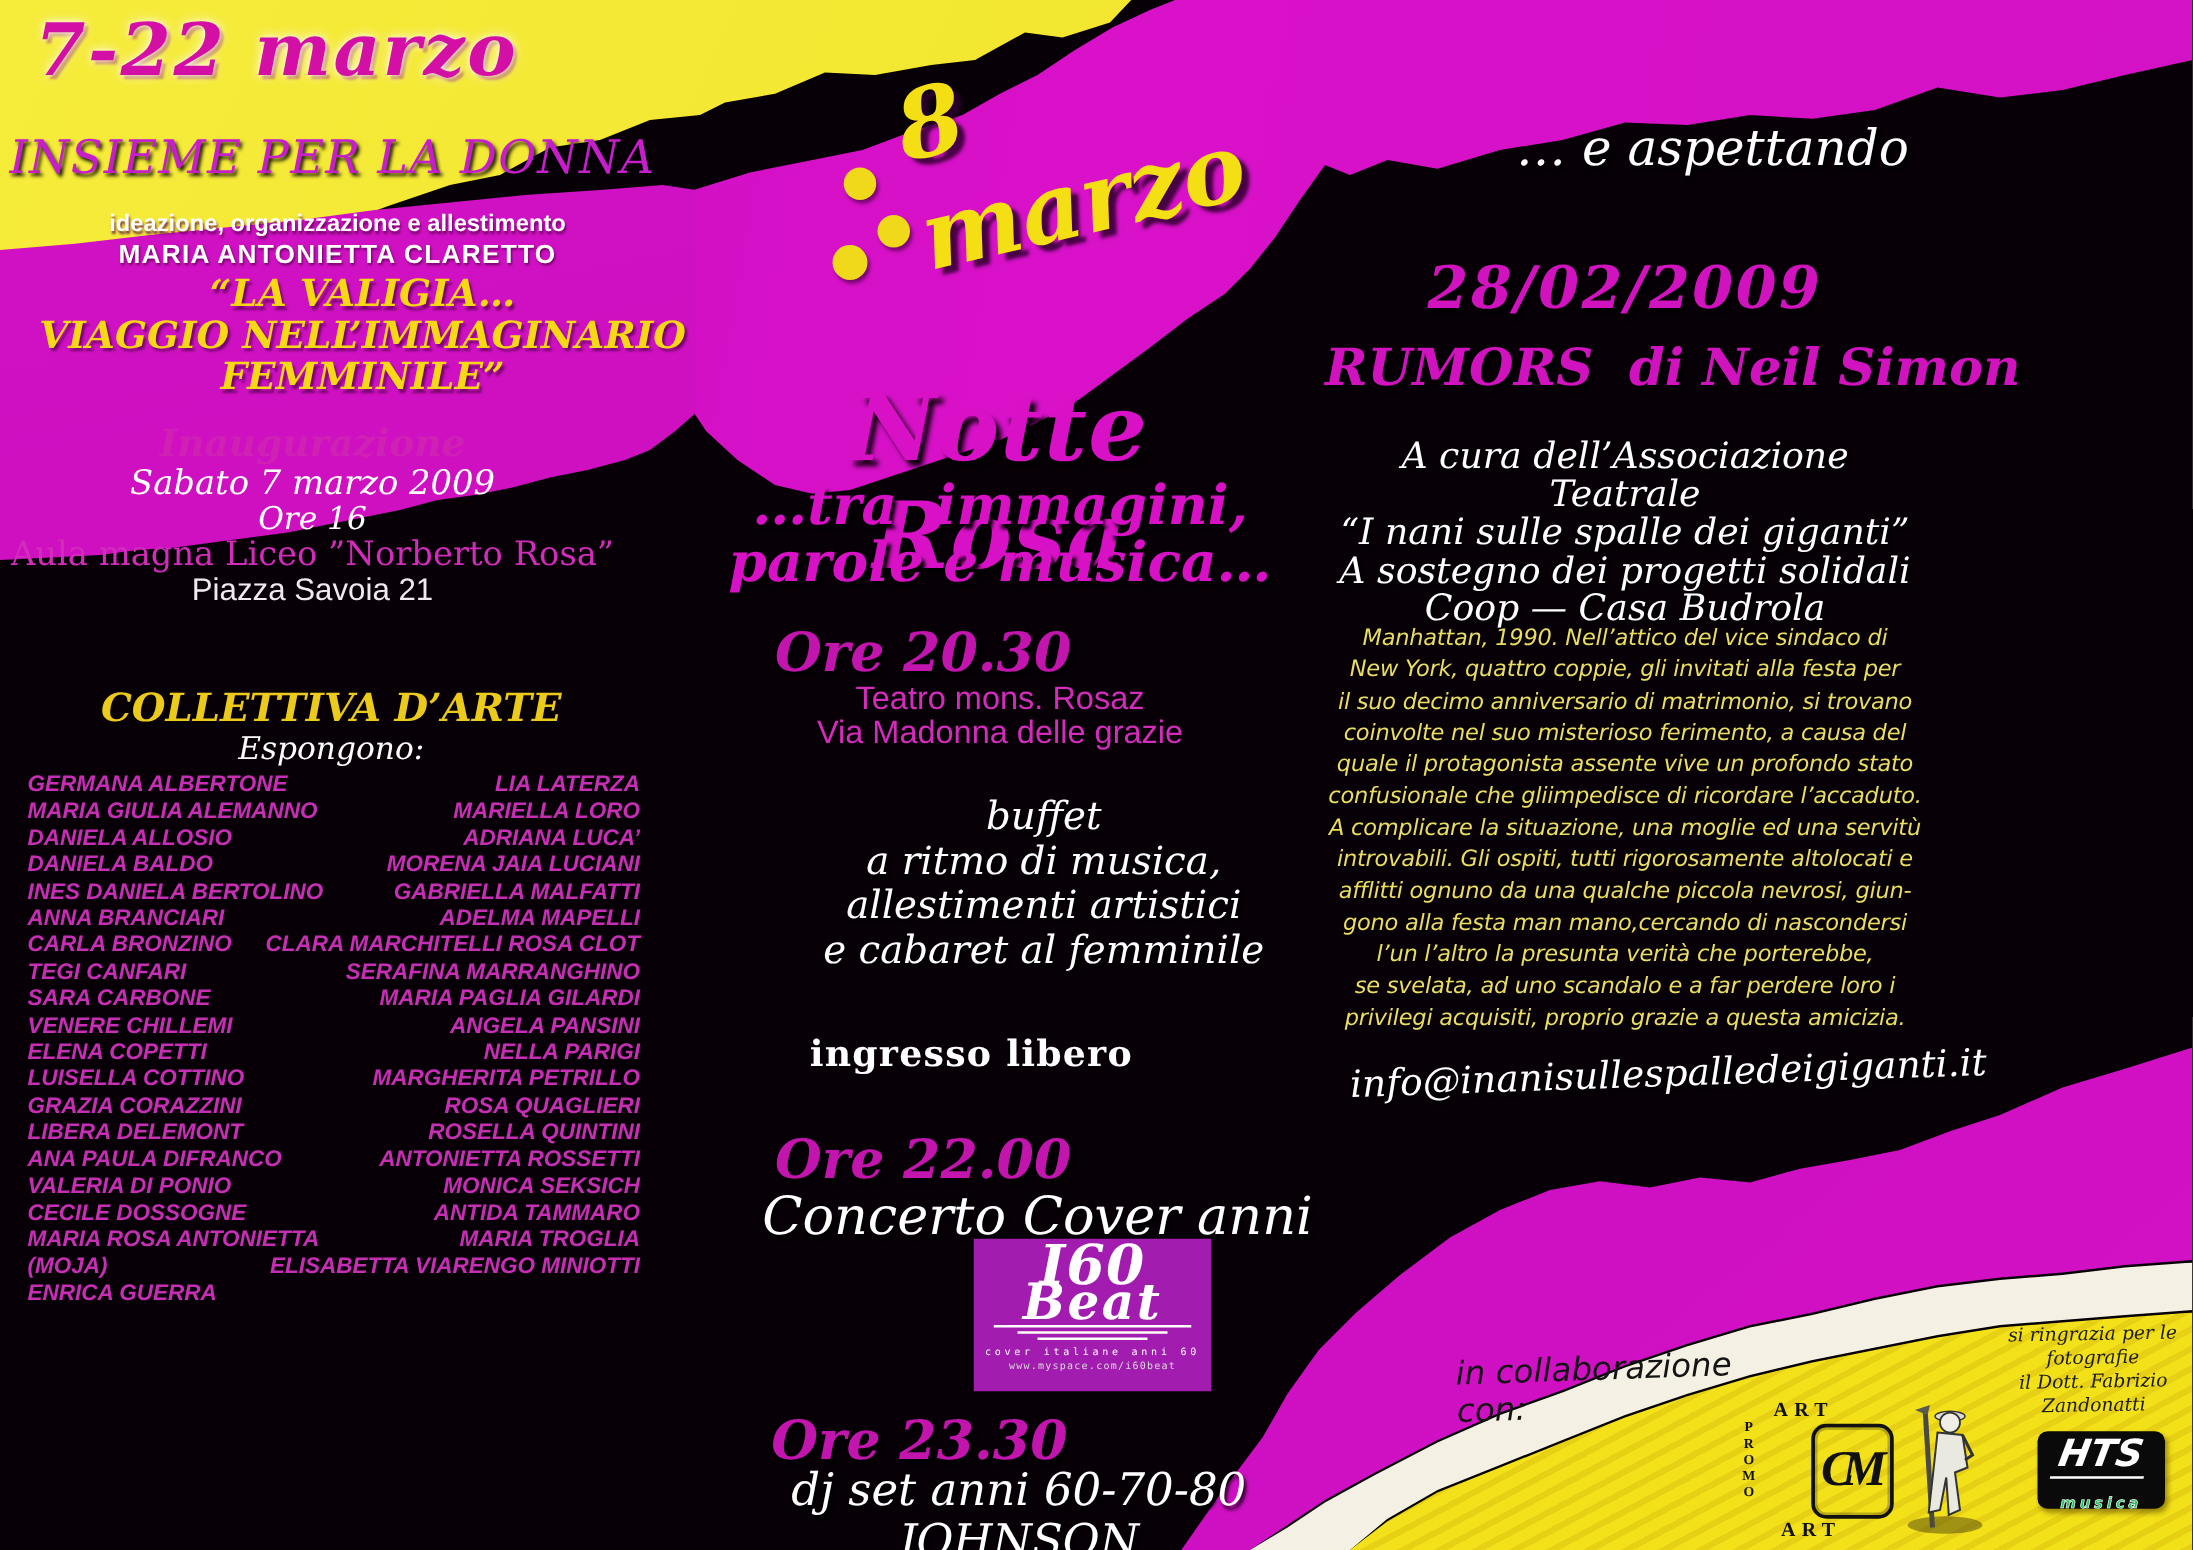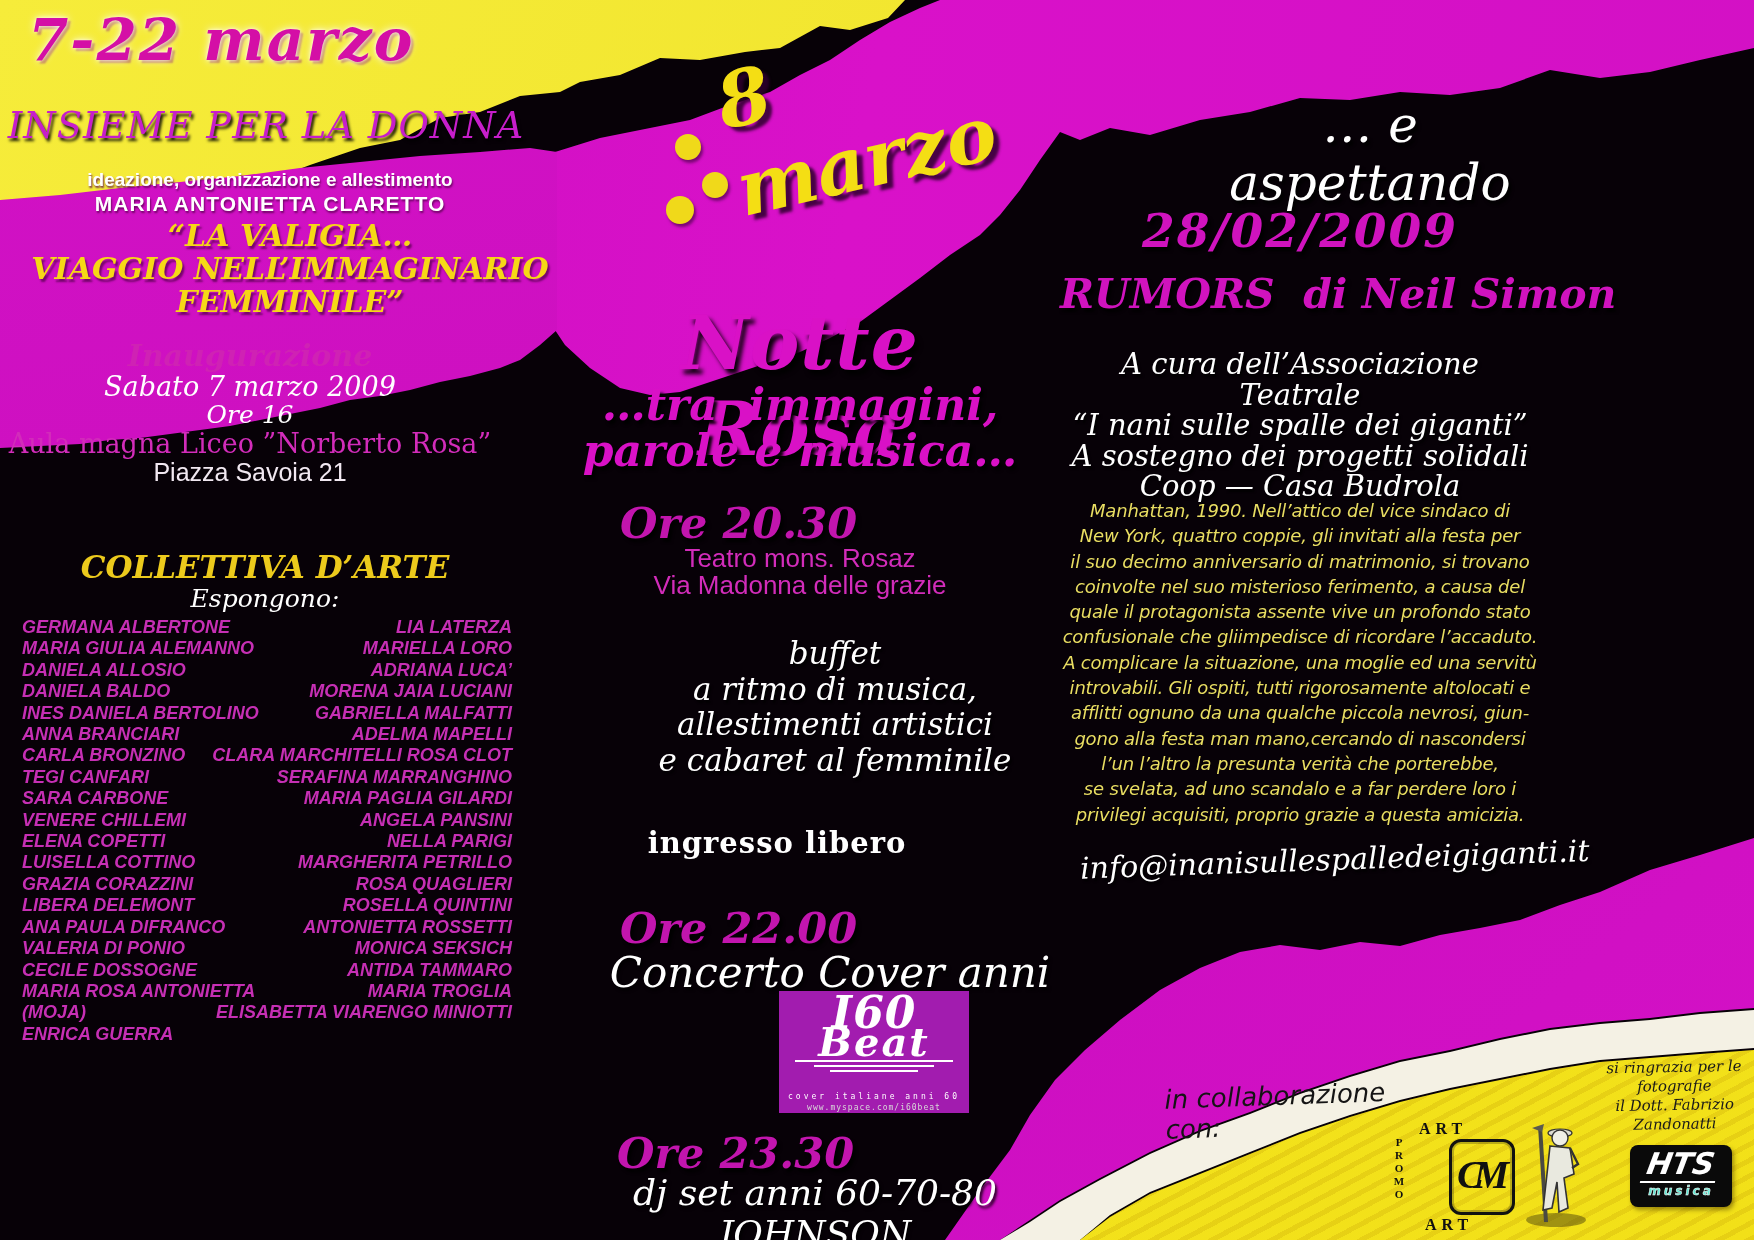--- a/index.html
+++ b/index.html
@@ -65,27 +65,27 @@
   #program-lines{left:590px;top:636px;width:490px;font-size:31px;line-height:35.5px;color:#fff;
     text-shadow:2px 3px 2px rgba(0,0,0,.8);}
   #ingresso{left:560px;top:826px;width:434px;font-size:29px;font-weight:bold;color:#fff;letter-spacing:1px;
     font-family:"DejaVu Serif",serif;}
   #ore2{left:620px;top:903px;}
   #concerto{left:590px;top:948px;width:480px;font-size:42px;color:#fff;text-shadow:2px 3px 3px rgba(0,0,0,.85);}
   #beat-logo{left:779px;top:991px;width:190px;height:122px;background:#a21caf;color:#fff;text-align:center;}
   #beat-top{font-size:44px;font-weight:bold;font-style:italic;line-height:40px;margin-top:2px;letter-spacing:1px;}
   #beat-bottom{font-size:40px;font-weight:bold;font-style:italic;line-height:30px;margin-top:-6px;letter-spacing:2px;}
   .beat-line{height:2px;background:#fff;margin:3px auto 0 auto;}
-  #beat-tagline{font-size:8px;letter-spacing:3px;margin-top:20px;font-family:"DejaVu Sans Mono",monospace;}
+  #beat-tagline{font-size:8px;letter-spacing:3px;margin-top:5px;font-family:"DejaVu Sans Mono",monospace;}
   #beat-url{font-size:8px;letter-spacing:1px;margin-top:2px;color:#d8d8d8;font-family:"DejaVu Sans Mono",monospace;}
   #ore3{left:617px;top:1128px;}
   #dj-set{left:585px;top:1172px;width:460px;font-size:36px;color:#fff;text-shadow:2px 3px 3px rgba(0,0,0,.85);}
 
   
-  #aspettando{left:1180px;top:96px;width:380px;font-size:50px;color:#fff;text-shadow:3px 4px 3px rgba(0,0,0,.9);}
+  #aspettando{left:1180px;top:96px;width:380px;font-size:40px;color:#fff;text-shadow:3px 4px 3px rgba(0,0,0,.9);}
   #date-right{left:1060px;top:203px;width:480px;font-size:47px;font-weight:bold;color:#d013be;letter-spacing:2px;
     text-shadow:3px 4px 3px rgba(0,0,0,.9);}
   #rumors{left:1060px;top:270px;width:480px;font-size:41px;font-weight:bold;color:#d013be;white-space:pre;
     text-shadow:3px 4px 3px rgba(0,0,0,.9);}
   #org-lines{left:1070px;top:349px;width:460px;font-size:29px;line-height:30.5px;color:#fff;
     text-shadow:2px 3px 2px rgba(0,0,0,.85);}
   #synopsis{left:1050px;top:498px;width:500px;font-size:18px;line-height:25.3px;color:#e9de62;
     font-family:"DejaVu Sans",sans-serif;font-style:italic;font-weight:500;letter-spacing:-0.2px;}
   #email{left:1080px;top:843px;width:440px;font-size:30px;color:#fff;transform:rotate(-2deg);
     text-shadow:2px 3px 2px rgba(0,0,0,.85);}
@@ -101,21 +101,21 @@
     box-shadow:inset 0 0 0 2px rgba(17,17,17,.25);text-align:center;margin-left:40px;}
   #pa-mono{font-size:40px;font-weight:bold;font-style:italic;letter-spacing:-10px;line-height:66px;margin-left:-8px;}
   #pa-promo{position:absolute;left:0;top:16px;writing-mode:vertical-rl;text-orientation:upright;
     font-size:11px;font-weight:bold;letter-spacing:1px;}
   #pa-art-bottom{position:absolute;left:0;bottom:0;width:88px;}
   #statue{left:1516px;top:1120px;width:80px;height:108px;}
   #hts{left:1630px;top:1145px;width:102px;height:62px;background:#0a0a0a;border-radius:8px;color:#fff;
     text-align:center;font-family:"DejaVu Sans",sans-serif;box-shadow:2px 3px 4px rgba(80,60,0,.5);}
   #hts-name{font-size:30px;font-weight:bold;font-style:italic;line-height:34px;transform:skewX(-10deg);
     border-bottom:2px solid #fff;display:inline-block;padding:0 4px;margin-top:2px;}
-  #hts-sub{font-size:12px;font-weight:bold;font-style:italic;letter-spacing:3px;margin-top:1px;color:#5eead4;
+  #hts-sub{font-size:12px;font-weight:bold;font-style:italic;letter-spacing:3px;margin-top:12px;color:#22c55e;
     -webkit-text-stroke:.5px #fff;}
 </style>
 </head>
 <body>
 
 <div id="poster">
 
   <div class="band" id="band-yellow-top"></div>
   <div class="band" id="band-magenta-top"></div>
   <div class="band" id="band-magenta-left"></div>

